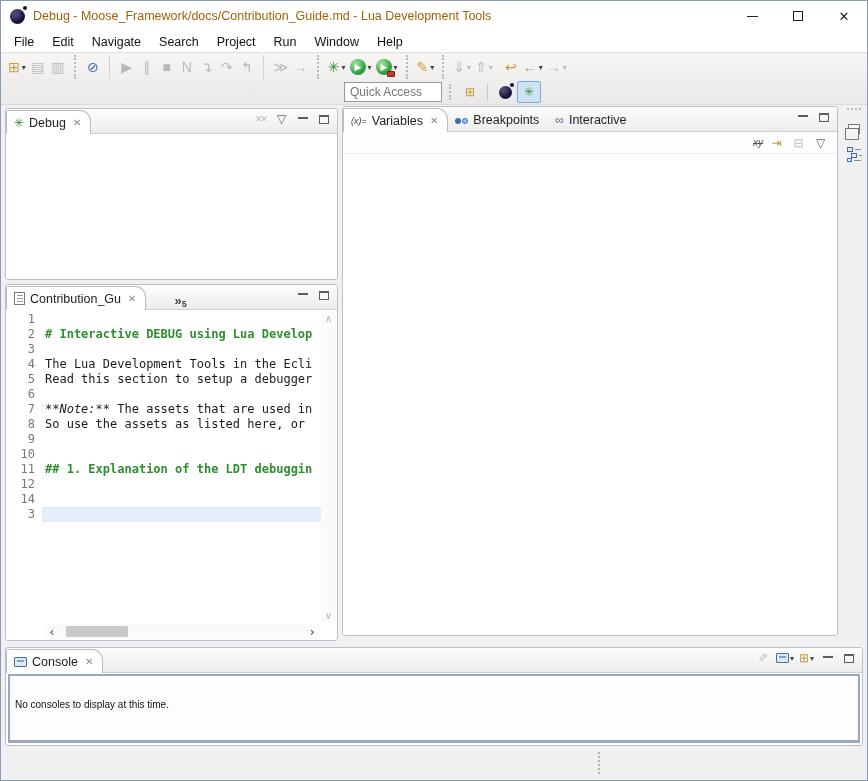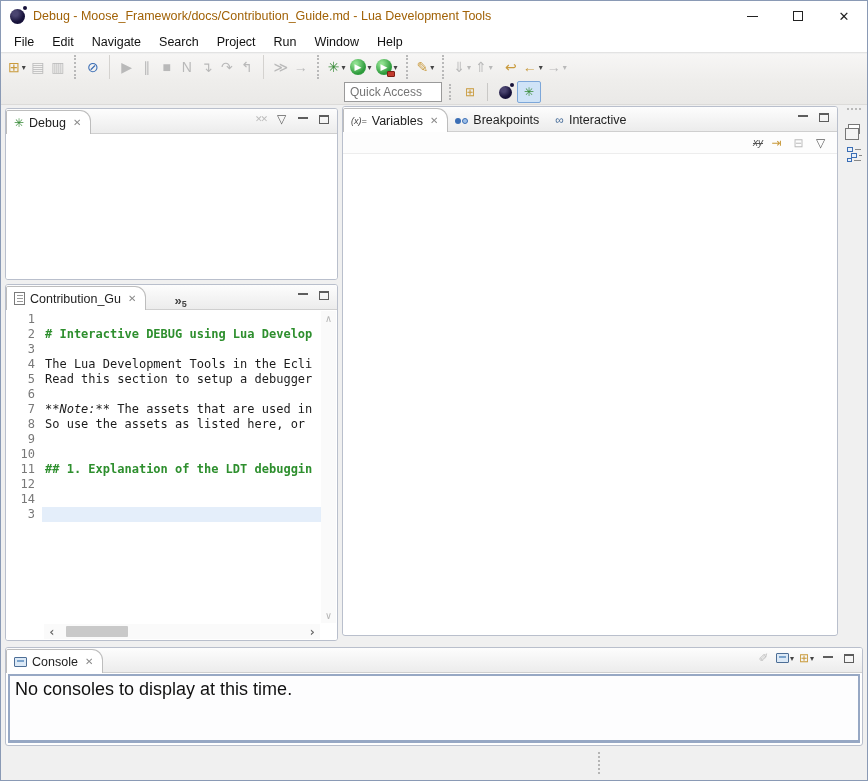--- a/index.html
+++ b/index.html
@@ -91,21 +91,21 @@
   .hscroll { position:absolute; left:38px; right:17px; bottom:1px; height:15px; background:#fafafa; display:flex; align-items:center; }
   .hscroll .arr { color:#666; font-size:13px; font-weight:bold; padding:0 4px; line-height:1; }
   .hscroll .arr.right { margin-left:auto; }
   .h-thumb { width:62px; height:11px; background:#c9c9c9; border-radius:1px; margin-left:6px; }
   .chevron-more { display:inline-flex; align-items:flex-start; margin-left:28px; color:#444; font-weight:bold; }
   .chevron-more .chev { font-size:13px; }
   .chevron-more .cnt { font-size:9px; margin-top:6px; }
 
   
   .console-content { position:absolute; left:2px; right:2px; top:26px; bottom:2px; background:#fdfdfe; border:2px solid var(--focus-border); border-bottom-width:3px; }
-  .console-msg { padding:3px 5px; font-size:18px; color:#111; }
+  .console-msg { padding:3px 5px; font-size:10px; color:#111;margin-top:20px; }
 
   
   .right-trim { position:absolute; left:840px; top:105px; width:26px; height:535px; display:flex; flex-direction:column; align-items:center; gap:9px; }
   .trim-handle { width:14px; height:3px; border-top:2px dotted #b9b9b9; margin-top:2px; }
   .restore-ic { position:relative; width:12px; height:10px; border:1px solid #777; background:#fff; }
   .restore-ic::after { content:""; position:absolute; left:-4px; top:3px; width:12px; height:10px; border:1px solid #777; background:#f4f4f4; }
   .outline-ic { position:relative; width:15px; height:15px; }
   .outline-ic i { position:absolute; width:6px; height:5px; border:1px solid #3b6eb5; background:#e8f0fa; }
   .outline-ic i:nth-child(1){ left:0; top:0; } .outline-ic i:nth-child(2){ left:4px; top:6px; } .outline-ic i:nth-child(3){ left:0; top:11px; width:5px; height:4px; }
   .outline-ic b { position:absolute; height:1px; background:#888; } 

